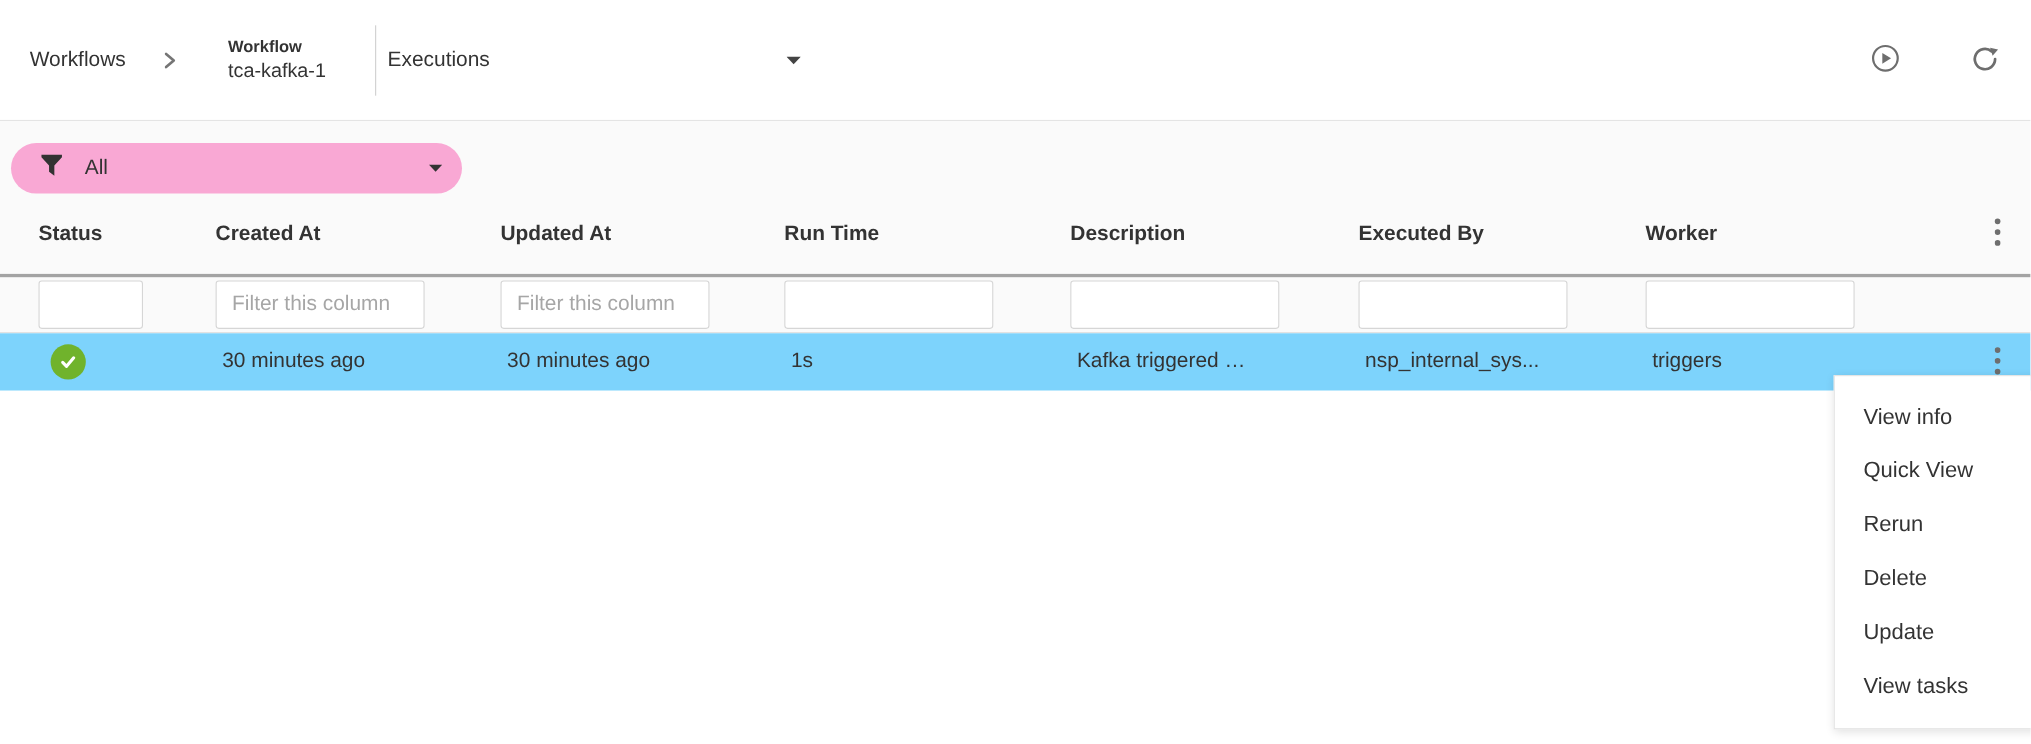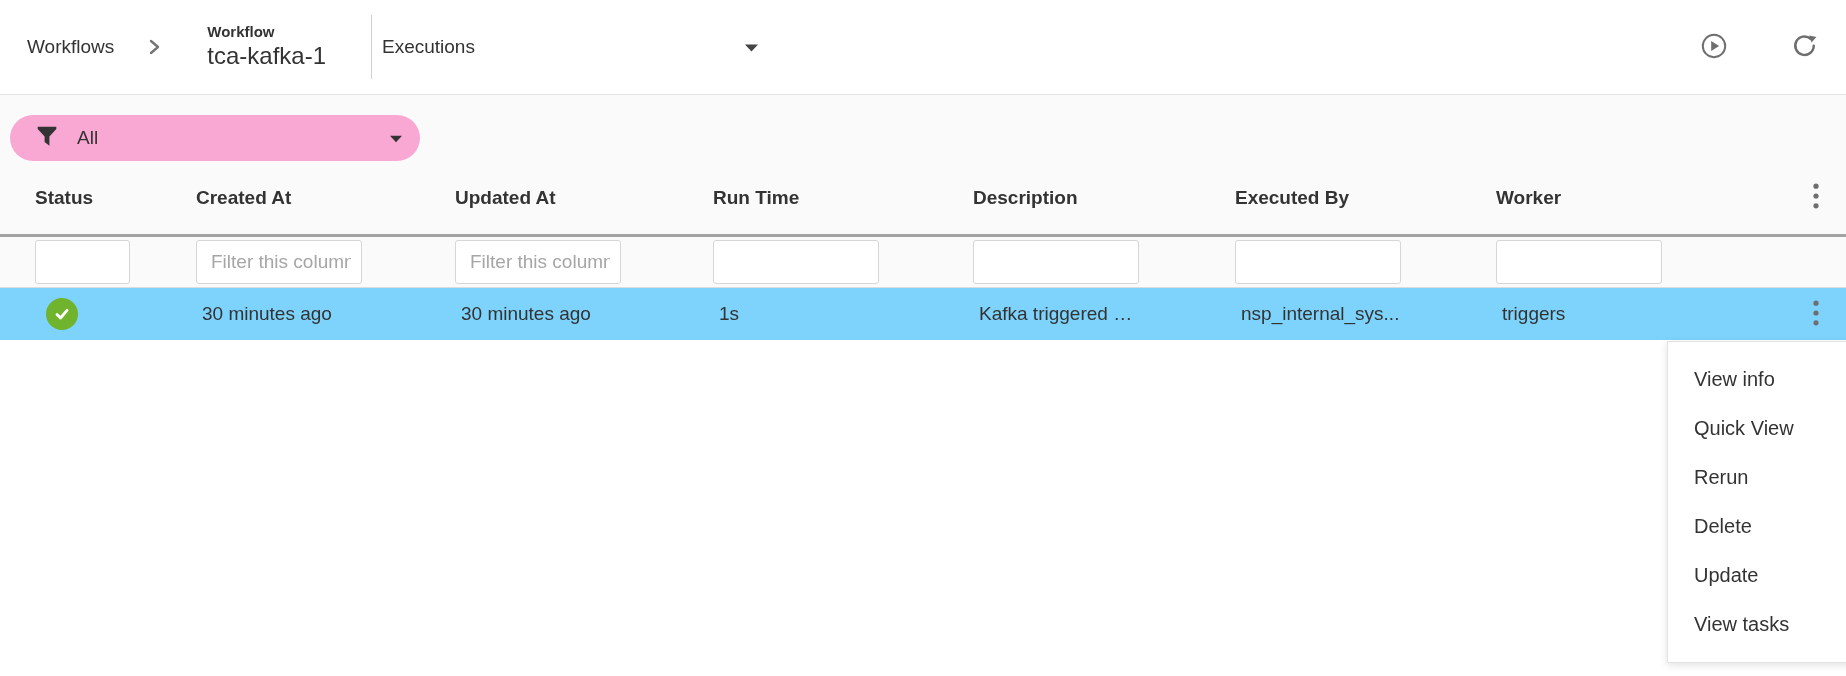--- a/index.html
+++ b/index.html
@@ -4,28 +4,28 @@
 <style>
   * { margin:0; padding:0; box-sizing:border-box; }
   html,body { width:1846px; height:676px; }
   body {
     position:relative; overflow:hidden; background:#ffffff;
     font-family:"Liberation Sans", sans-serif; color:#333333;
   }
 
   
   .header {
-    height:95px; background:#ffffff; border-bottom:1px solid #e4e4e4;
+    height:110px; background:#ffffff; border-bottom:1px solid #e4e4e4;
     display:flex; align-items:center;
   }
   .bc-root { margin-left:27px; font-size:19px; color:#333; cursor:pointer; }
   .bc-chevron { margin-left:32px; display:flex; align-items:center; }
   .wf-block { margin-left:45px; display:flex; flex-direction:column; line-height:1.25; }
   .wf-label { font-size:15px; font-weight:bold; color:#333; }
-  .wf-name  { font-size:24px; color:#333; }
+  .wf-name  { font-size:18px; color:#333; }
   .v-divider { width:1px; height:64px; background:#cfcfcf; margin-left:45px; }
   .view-select {
     margin-left:10px; width:382px; display:flex; align-items:center;
     justify-content:space-between; cursor:pointer; padding-right:6px;
   }
   .view-select-label { font-size:19px; color:#333; }
   .header-spacer { flex:1; }
   .icon-btn {
     width:40px; height:40px; display:flex; align-items:center; justify-content:center;
     background:none; border:none; cursor:pointer;
@@ -51,21 +51,21 @@
   }
   .head-row { height:76px; border-bottom:3px solid #a3a3a3; }
   .head-cell { font-size:19px; font-weight:bold; color:#333; }
   .kebab-cell { display:flex; justify-content:center; }
   .kebab-btn { background:none; border:none; cursor:pointer; padding:4px; display:flex; }
 
   .filter-row { height:51px; border-bottom:1px solid #dcdcdc; }
   .filter-input {
     height:44px; border:1px solid #d6d6d6; border-radius:3px; background:#ffffff;
     font-family:"Liberation Sans", sans-serif; font-size:19px; color:#333;
-    padding:0 10px 0 14px; width:166px; outline:none;
+    padding:0 10px 0 14px; width:190px; outline:none;
   }
   .filter-input::placeholder { color:#a6a6a6; }
   .filter-input.narrow { width:95px; }
 
   .data-row { height:52px; background:#7dd3fc; cursor:pointer; }
   .data-cell { font-size:19px; color:#333; padding-left:6px; white-space:nowrap; overflow:hidden; }
   .status-cell { padding-left:11px; display:flex; align-items:center; }
   .status-badge {
     width:32px; height:32px; border-radius:50%; background:#70b32c;
     display:flex; align-items:center; justify-content:center;

